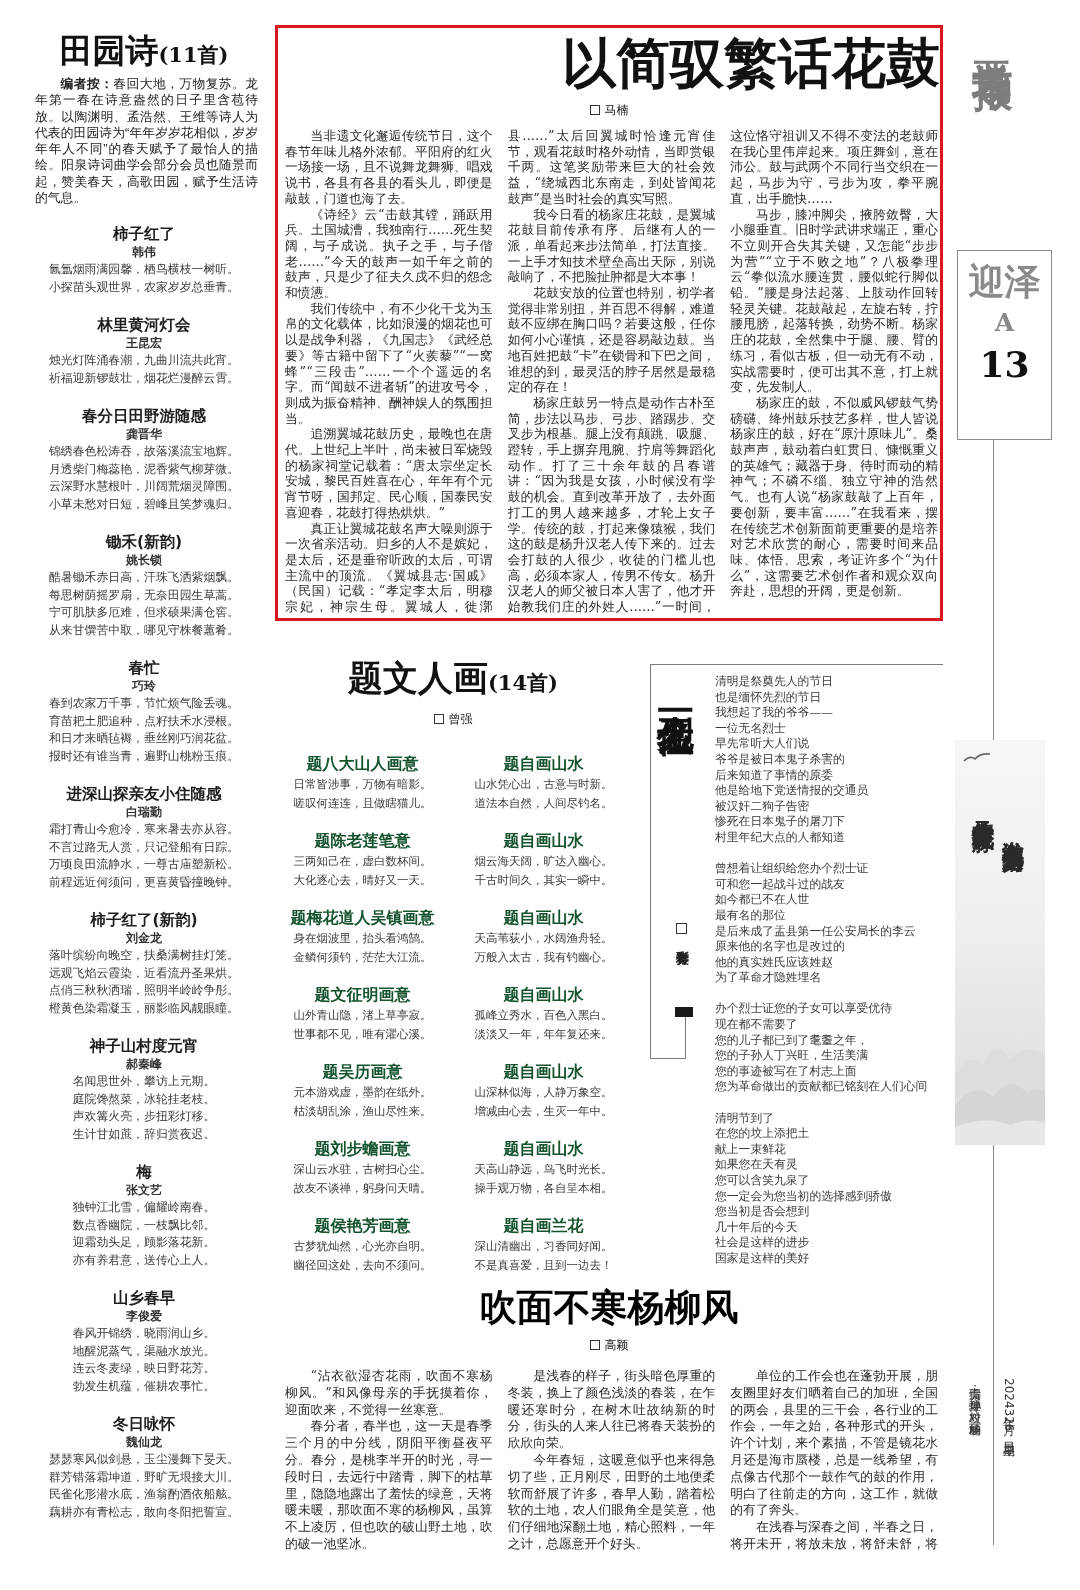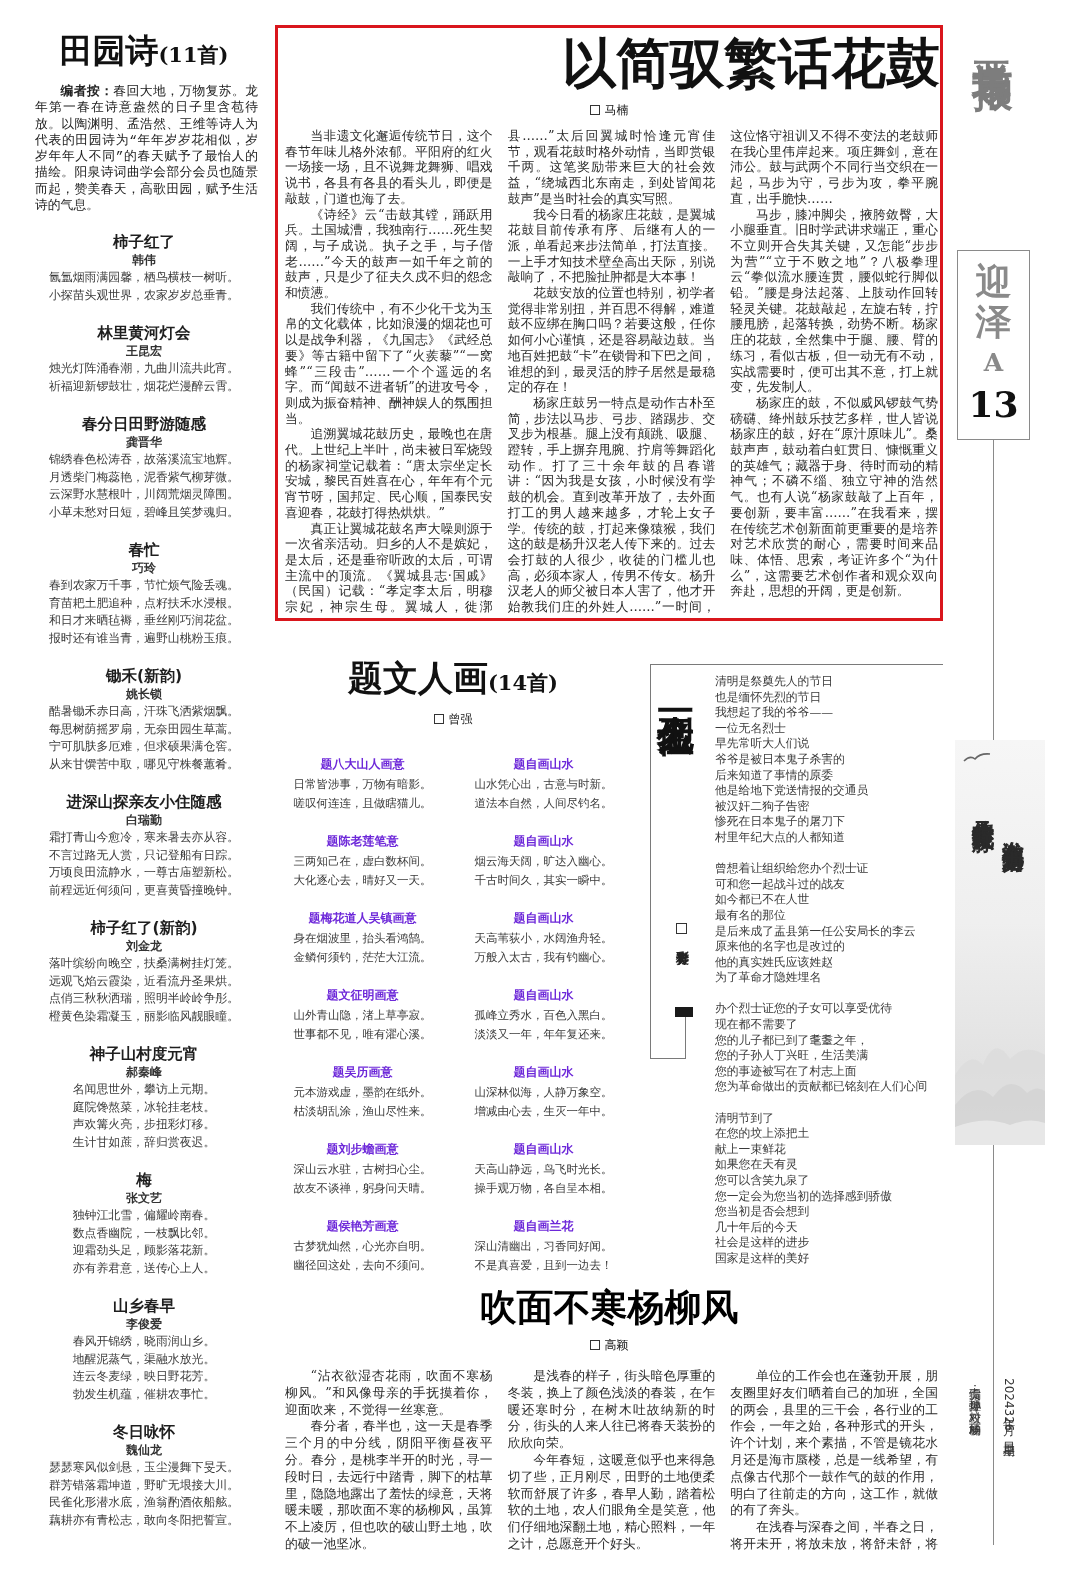--- a/index.html
+++ b/index.html
@@ -3,21 +3,21 @@
 <meta charset="utf-8">
 <style>
 *{box-sizing:border-box;margin:0;padding:0}
 html,body{width:1080px;height:1590px}
 body{position:relative;background:#fff;overflow:hidden;font-family:"DejaVu Serif",serif;color:#1c1c1c}
 
 
 #left{position:absolute;left:28px;top:30px;width:232px;text-align:center}
 .l-title{height:42px;line-height:42px;font-size:33px;font-weight:bold;font-family:"DejaVu Serif",serif;color:#111}
 .l-title .cnt{font-size:21px}
-.note{margin-top:12px;font-family:Liberation Mono, monospace;font-size:12.8px;line-height:16.3px;text-align:justify;text-indent:2em;padding:0 2px 0 7px;color:#222}
+.note{margin-top:4px;font-family:Liberation Sans, sans-serif;font-size:12.8px;line-height:16.3px;text-align:justify;text-indent:2em;padding:0 2px 0 7px;color:#222}
 .note b{font-weight:bold}
 .poems{margin-top:18px}
 .poem{margin-bottom:19px}
 .pt{font-family:"DejaVu Sans",sans-serif;font-weight:bold;font-size:15.5px;line-height:20px;color:#1e1e1e}
 .pa{font-family:"DejaVu Sans",sans-serif;font-weight:bold;font-size:12px;line-height:17px;color:#333}
 .pl{font-family:"DejaVu Serif",serif;font-size:11.9px;line-height:17.5px;color:#3a3a3a;white-space:nowrap}
 
 
 #feature{position:absolute;left:275px;top:25px;width:668px;height:596px;border:3px solid #d9161c}
 .f-title{position:absolute;left:0;right:0;top:4px;text-align:right;font-size:54px;line-height:62px;font-weight:bold;color:#111}
@@ -27,21 +27,21 @@
 .f-body{position:absolute;left:7px;top:100px;width:653px;height:488px;column-count:3;column-gap:15px;column-fill:auto;font-size:12.8px;line-height:15.7px;text-align:justify;overflow:hidden;color:#2a2a2a}
 .f-body p,.e-body p{text-indent:2em}
 
 
 #paint{position:absolute;left:272px;top:655px;width:362px;text-align:center}
 .pg-title{font-size:35px;line-height:45px;font-weight:bold;color:#111}
 .pg-title .cnt{font-size:21px}
 .pg-byline{margin-top:5px;line-height:18px}
 .pgrid{display:grid;grid-template-columns:1fr 1fr;margin-top:25px}
 .pcell{padding-bottom:17px}
-.pc-t{font-family:Liberation Serif, serif;font-weight:bold;font-size:12px;line-height:22px;color:#6d28d9;white-space:nowrap}
+.pc-t{font-family:Liberation Serif, serif;font-weight:bold;font-size:16px;line-height:22px;color:#14532d;white-space:nowrap}
 .pc-l{font-size:11.5px;line-height:19px;color:#3a3a3a;white-space:nowrap}
 
 
 #martyr{position:absolute;left:645px;top:655px;width:298px;height:620px}
 .m-line{position:absolute;background:#7a7a7a}
 .m-top{left:5px;top:9px;width:293px;height:1px}
 .m-left{left:5px;top:9px;width:1px;height:394px}
 .m-bottom{left:5px;top:403px;width:36px;height:1px}
 .m-right{left:40px;top:360px;width:1px;height:44px}
 .m-bar{position:absolute;left:30px;top:352px;width:18px;height:10px;background:#1a1a1a}
@@ -53,21 +53,21 @@
 .m-l{font-size:11.8px;line-height:15.6px;color:#3a3a3a;white-space:nowrap}
 
 
 #essay{position:absolute;left:275px;top:1280px;width:668px;height:310px}
 .e-title{position:absolute;left:0;right:0;top:4px;text-align:center;font-size:37px;line-height:46px;font-weight:bold;color:#000000}
 .e-byline{position:absolute;left:0;right:0;top:57px}
 .e-body{position:absolute;left:10px;top:88px;width:653px;height:186px;column-count:3;column-gap:15px;column-fill:auto;font-size:12.8px;line-height:16.8px;text-align:justify;overflow:hidden;color:#2a2a2a}
 
 
 .mast{position:absolute;left:968px;top:28px;width:50px;writing-mode:vertical-rl;font-size:40px;line-height:50px;color:#7d7d7d;font-weight:bold;letter-spacing:3px;font-family:"DejaVu Serif",serif}
-.pagebox{position:absolute;left:957px;top:250px;width:73px;height:190px;border:1px solid #8a8a8a;text-align:center}
+.pagebox{position:absolute;left:957px;top:250px;width:95px;height:190px;border:1px solid #8a8a8a;text-align:center}
 .pb-ed{margin-top:10px;font-size:36px;line-height:40px;color:#8a8a8a;font-weight:bold}
 .pb-sec{margin-top:8px;font-size:25px;line-height:28px;color:#8a8a8a;font-weight:bold}
 .pb-no{margin-top:8px;font-size:36px;line-height:38px;color:#111;font-weight:bold}
 .rail-line{position:absolute;left:993px;width:1px;background:#8a8a8a}
 .banner{position:absolute;left:955px;top:740px;width:90px;height:405px;background:linear-gradient(180deg,#f6f6f6 0%,#efefef 45%,#e2e2e2 80%,#ececec 100%);overflow:hidden}
 .bird{position:absolute;left:8px;top:12px}
 .mtn{position:absolute;left:0;bottom:0}
 .b-l1{position:absolute;left:16px;top:62px;writing-mode:vertical-rl;font-size:22px;line-height:26px;font-weight:bold;color:#2a2a2a;letter-spacing:1px}
 .b-l2{position:absolute;left:46px;top:84px;writing-mode:vertical-rl;font-size:22px;line-height:26px;font-weight:bold;color:#2a2a2a;letter-spacing:1px}
 .foot{position:absolute;top:1378px;writing-mode:vertical-rl;font-family:"DejaVu Sans",sans-serif;font-size:12px;line-height:16px;color:#333;white-space:nowrap}
@@ -93,34 +93,34 @@
     </div>
     <div class="poem">
       <div class="pt">春分日田野游随感</div>
       <div class="pa">龚晋华</div>
       <div class="pl">锦绣春色松涛吞，故落溪流宝地辉。</div>
       <div class="pl">月透柴门梅蕊艳，泥香紫气柳芽微。</div>
       <div class="pl">云深野水慧根叶，川阔荒烟灵障围。</div>
       <div class="pl">小草未愁对日短，碧峰且笑梦魂归。</div>
     </div>
     <div class="poem">
+      <div class="pt">锄禾(新韵)</div>
+      <div class="pa">姚长锁</div>
+      <div class="pl">酷暑锄禾赤日高，汗珠飞洒紫烟飘。</div>
+      <div class="pl">每思树荫摇罗扇，无奈田园生草蒿。</div>
+      <div class="pl">宁可肌肤多厄难，但求硕果满仓窖。</div>
+      <div class="pl">从来甘馔苦中取，哪见守株餐蕙肴。</div>
+    </div>
+    <div class="poem">
       <div class="pt">春忙</div>
       <div class="pa">巧玲</div>
       <div class="pl">春到农家万千事，节忙烦气险丢魂。</div>
       <div class="pl">育苗耙土肥追种，点籽扶禾水浸根。</div>
       <div class="pl">和日才来晒毡褥，垂丝刚巧润花盆。</div>
       <div class="pl">报时还有谁当青，遍野山桃粉玉痕。</div>
-    </div>
-    <div class="poem">
-      <div class="pt">锄禾(新韵)</div>
-      <div class="pa">姚长锁</div>
-      <div class="pl">酷暑锄禾赤日高，汗珠飞洒紫烟飘。</div>
-      <div class="pl">每思树荫摇罗扇，无奈田园生草蒿。</div>
-      <div class="pl">宁可肌肤多厄难，但求硕果满仓窖。</div>
-      <div class="pl">从来甘馔苦中取，哪见守株餐蕙肴。</div>
     </div>
     <div class="poem">
       <div class="pt">进深山探亲友小住随感</div>
       <div class="pa">白瑞勤</div>
       <div class="pl">霜打青山今愈冷，寒来暑去亦从容。</div>
       <div class="pl">不言过路无人赏，只记登船有日踪。</div>
       <div class="pl">万顷良田流静水，一尊古庙塑新松。</div>
       <div class="pl">前程远近何须问，更喜黄昏撞晚钟。</div>
     </div>
     <div class="poem">

